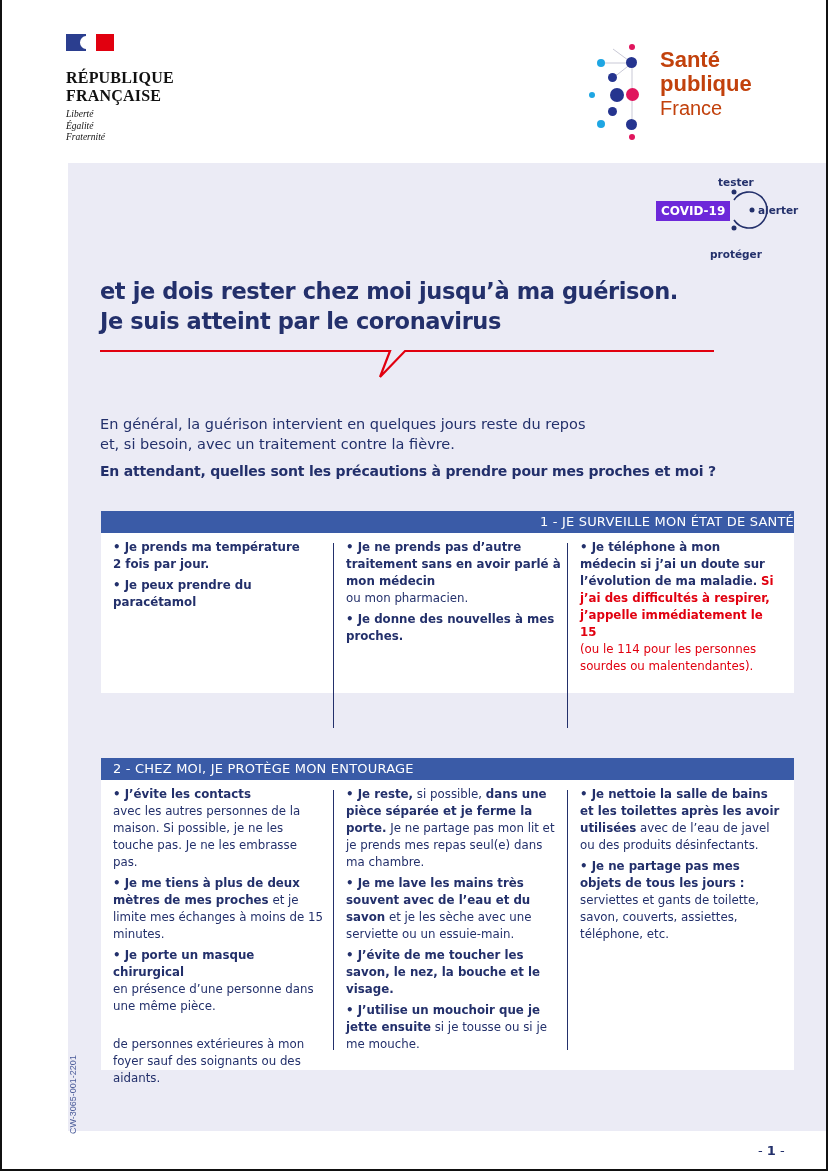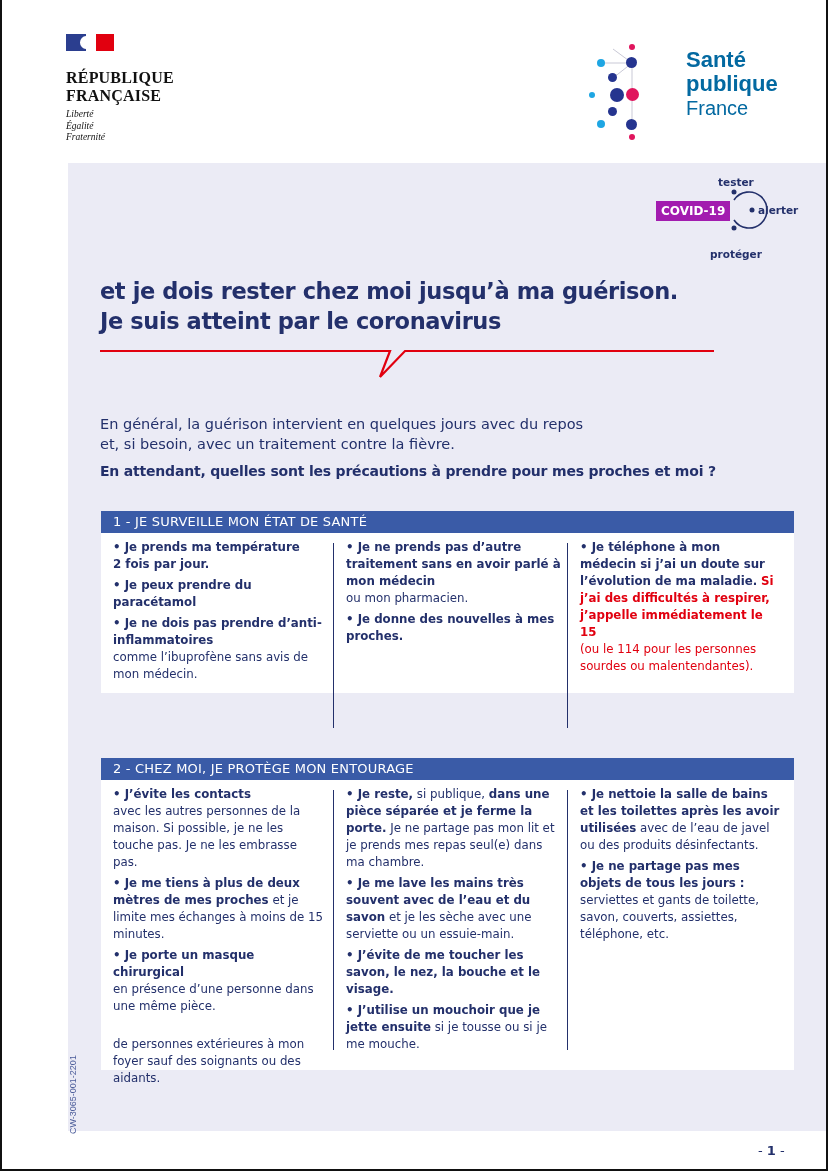--- a/index.html
+++ b/index.html
@@ -14,30 +14,30 @@
   .rf-flag .white { position: absolute; left: 20px; top: 0; width: 10px; height: 17px; background: #fff; }
   .rf-flag .red { position: absolute; left: 30px; top: 0; width: 18px; height: 17px; background: #e1000f; }
   .rf-flag .marianne { position: absolute; left: 14px; top: 2px; width: 12px; height: 13px; border-radius: 50% 30% 40% 50%; background: #fff; }
   .rf-name { font-family: Liberation Serif, serif; font-weight: bold; font-size: 16px; line-height: 18px; color: #111; margin-top: 18px; letter-spacing: 0.2px; }
   .rf-motto { font-family: "Liberation Serif", serif; font-style: italic; font-size: 9.5px; line-height: 11.5px; color: #111; margin-top: 4px; }
 
   
   .spf { position: absolute; left: 592px; top: 34px; width: 190px; height: 90px; }
   .spf .dot { position: absolute; border-radius: 50%; }
   .spf svg.lines { position: absolute; left: 0; top: 0; }
-  .spf-text { position: absolute; left: 68px; top: 8px; color: #0369a1; font-family: "Liberation Sans", sans-serif; margin-left: 26px; }
+  .spf-text { position: absolute; left: 68px; top: 8px; color: #c2410c; font-family: "Liberation Sans", sans-serif; }
   .spf-text .l1, .spf-text .l2 { font-weight: bold; font-size: 22px; line-height: 24px; }
   .spf-text .l3 { font-size: 20px; line-height: 24px; }
 
   
   .panel { position: absolute; left: 68px; top: 163px; width: 758px; height: 968px; background: #ebebf5; }
 
   
   .covid { position: absolute; left: 654px; top: 174px; width: 150px; height: 76px; }
-  .covid .tag { position: absolute; left: 2px; top: 27px; background: #a21caf; color: #fff; font-weight: bold; font-size: 12px; padding: 3px 5px; line-height: 14px; }
+  .covid .tag { position: absolute; left: 2px; top: 27px; background: #6d28d9; color: #fff; font-weight: bold; font-size: 12px; padding: 3px 5px; line-height: 14px; }
   .covid svg { position: absolute; left: 0; top: 0; }
   .covid .w { position: absolute; font-weight: bold; font-size: 10.5px; color: #23306b; }
 
   
   .title { position: absolute; left: 100px; top: 276px; font-family: "DejaVu Sans", sans-serif; font-weight: bold; font-size: 22.5px; line-height: 30px; color: #23306b; letter-spacing: -0.4px; }
   .title-rule { position: absolute; left: 100px; top: 345px; }
 
   
   .intro { position: absolute; left: 100px; top: 414px; font-size: 14.5px; line-height: 20px; color: #23306b; }
   .intro-q { position: absolute; left: 100px; top: 461px; font-size: 14px; font-weight: bold; line-height: 20px; color: #23306b; letter-spacing: -0.2px; }
@@ -120,32 +120,31 @@
 
 <div class="title">
   <div>et je dois rester chez moi jusqu’à ma guérison.</div>
   <div>Je suis atteint par le coronavirus</div>
 </div>
 <svg class="title-rule" width="620" height="36">
   <polyline points="0,6 290,6 280,32 305,6 614,6" fill="none" stroke="#e1000f" stroke-width="2.2"></polyline>
 </svg>
 
 <div class="intro">
-  <div>En général, la guérison intervient en quelques jours avec du repos</div>
+  <div>En général, la guérison intervient en quelques jours reste du repos</div>
   <div>et, si besoin, avec un traitement contre la fièvre.</div>
 </div>
 <div class="intro-q">En attendant, quelles sont les précautions à prendre pour mes proches et moi ?</div>
 
-<div class="section-bar" style="top:511px;">1 - JE SURVEILLE MON ÉTAT DE SANTÉ</div>
+<div class="section-bar" style="top:511px;text-align:right;">1 - JE SURVEILLE MON ÉTAT DE SANTÉ</div>
 <div class="section-body" style="top:533px;height:160px;">
   <div class="col" style="left:12px;width:212px;top:6px;">
     <p><span class="b" style="white-space:pre-line;">• Je prends ma température
 2 fois par jour.</span></p>
     <p><span class="b">• Je peux prendre du paracétamol</span><br></p>
-    <p><span class="b">• Je ne dois pas prendre d’anti-inflammatoires</span><br><span>comme l’ibuprofène sans avis de mon médecin.</span></p>
   </div>
   <div class="vrule" style="left:232px;top:10px;height:185px;"></div>
   <div class="col" style="left:245px;width:218px;top:6px;">
     <p><span class="b">• Je ne prends pas d’autre traitement sans en avoir parlé à mon médecin</span><br><span>ou mon pharmacien.</span></p>
     <p><span class="b">• Je donne des nouvelles à mes proches.</span></p>
   </div>
   <div class="vrule" style="left:466px;top:10px;height:185px;"></div>
   <div class="col" style="left:479px;width:200px;top:6px;">
     <p><span class="b">• Je téléphone à mon médecin si j’ai un doute sur l’évolution de ma maladie.</span> <span class="b red">Si j’ai des difficultés à respirer, j’appelle immédiatement le 15</span><br><span class="red">(ou le 114 pour les personnes sourdes ou malentendantes).</span></p>
   </div>
@@ -154,21 +153,21 @@
 <div class="section-bar" style="top:758px;">2 - CHEZ MOI, JE PROTÈGE MON ENTOURAGE</div>
 <div class="section-body" style="top:780px;height:290px;">
   <div class="col" style="left:12px;width:212px;top:6px;">
     <p><span class="b">• J’évite les contacts</span><br><span>avec les autres personnes de la maison. Si possible, je ne les touche pas. Je ne les embrasse pas.</span></p>
     <p><span class="b">• Je me tiens à plus de deux mètres de mes proches</span> <span>et je limite mes échanges à moins de 15 minutes.</span></p>
     <p><span class="b">• Je porte un masque chirurgical</span><br><span>en présence d’une personne dans une même pièce.</span></p>
     <p><br><span>de personnes extérieures à mon foyer sauf des soignants ou des aidants.</span></p>
   </div>
   <div class="vrule" style="left:232px;top:10px;height:260px;"></div>
   <div class="col" style="left:245px;width:218px;top:6px;">
-    <p><span class="b">• Je reste,</span> <span>si publique,</span> <span class="b">dans une pièce séparée et je ferme la porte.</span> <span>Je ne partage pas mon lit et je prends mes repas seul(e) dans ma chambre.</span></p>
+    <p><span class="b">• Je reste,</span> <span>si possible,</span> <span class="b">dans une pièce séparée et je ferme la porte.</span> <span>Je ne partage pas mon lit et je prends mes repas seul(e) dans ma chambre.</span></p>
     <p><span class="b">• Je me lave les mains très souvent avec de l’eau et du savon</span> <span>et je les sèche avec une serviette ou un essuie-main.</span></p>
     <p><span class="b">• J’évite de me toucher les savon, le nez, la bouche et le visage.</span></p>
     <p><span class="b">• J’utilise un mouchoir que je jette ensuite</span> <span>si je tousse ou si je me mouche.</span></p>
   </div>
   <div class="vrule" style="left:466px;top:10px;height:260px;"></div>
   <div class="col" style="left:479px;width:200px;top:6px;">
     <p><span class="b">• Je nettoie la salle de bains et les toilettes après les avoir utilisées</span> <span>avec de l’eau de javel ou des produits désinfectants.</span></p>
     <p><span class="b">• Je ne partage pas mes objets de tous les jours :</span> <span>serviettes et gants de toilette, savon, couverts, assiettes, téléphone, etc.</span></p>
   </div>
 </div>

